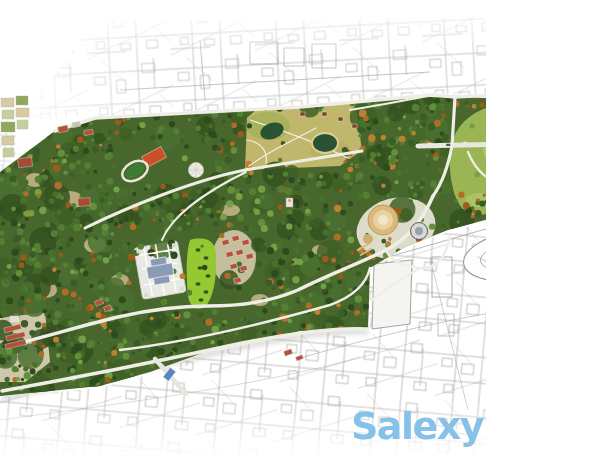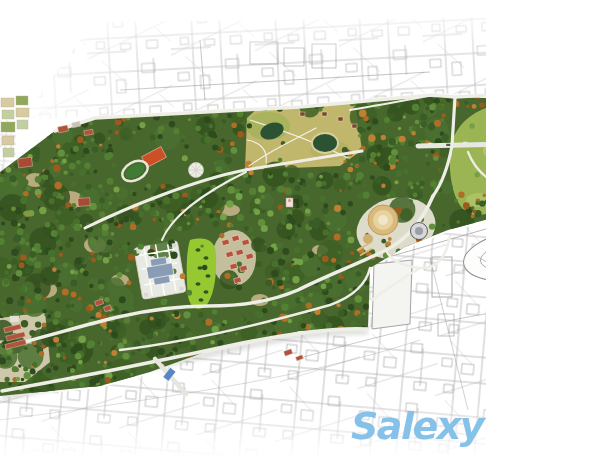--- a/index.html
+++ b/index.html
@@ -1,17 +1,17 @@
 <!DOCTYPE html>
 <html><head>
 <meta charset="utf-8">
 <style>
   html,body{margin:0;padding:0;background:#fff;}
   .stage{position:relative;width:486px;height:456px;overflow:hidden;background:#4c1d95;
-         font-family:"DejaVu Sans","Liberation Sans",sans-serif;font-style:italic;}
+         font-family:"DejaVu Sans","Liberation Sans",sans-serif;}
   .stage svg{position:absolute;left:0;top:0;}
   .watermark{position:absolute;right:3px;bottom:11px;font-size:38px;font-weight:bold;
              letter-spacing:-1.5px;color:#85c1e9;line-height:1;user-select:none;}
 </style>
 </head>
 <body>
 
 <div class="stage">
 <svg id="scene" width="610" height="456" viewBox="0 0 610 456" xmlns="http://www.w3.org/2000/svg">
   <defs>

